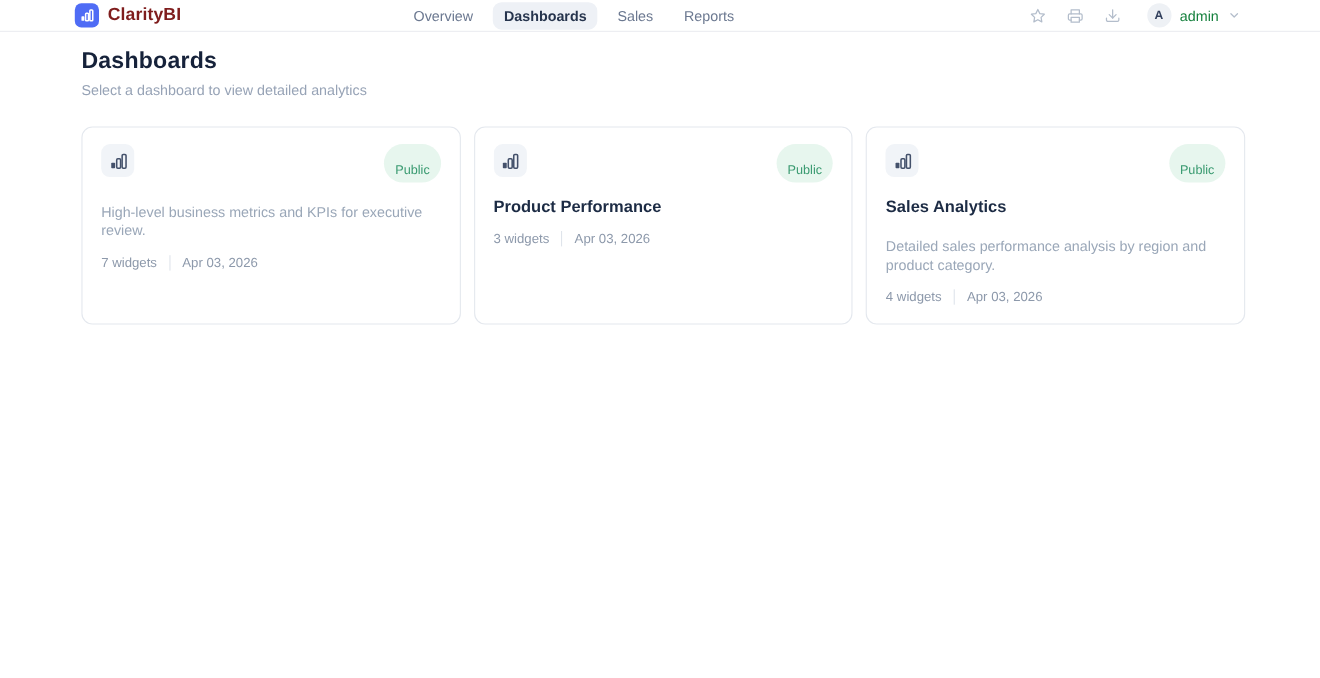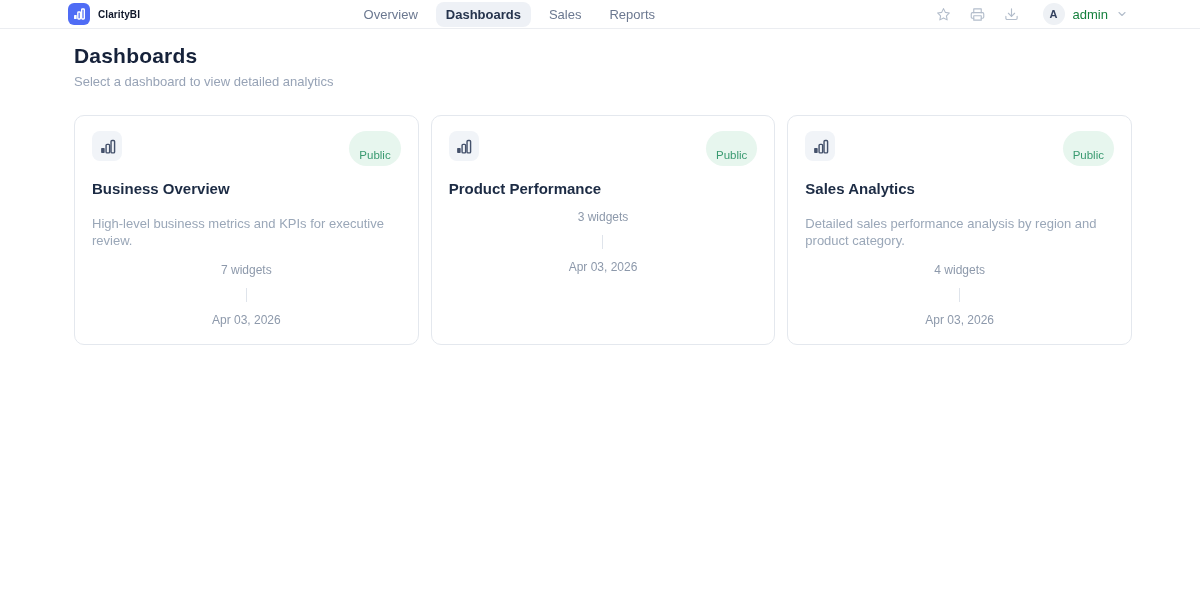--- a/index.html
+++ b/index.html
@@ -11,21 +11,21 @@
     display: flex; align-items: center;
     height: 29px; padding: 0 72px 0 68px;
     border-bottom: 1px solid #ebedf1; background: #fff;
   }
   .brand { display: flex; align-items: center; gap: 8px; cursor: default; }
   .logo {
     width: 22px; height: 22px; border-radius: 6px;
     background: #4f6cf5; display: flex; align-items: center; justify-content: center;
     flex: 0 0 auto;
   }
-  .brand-name { font-size: 10px; font-weight: 700; color: #0f172a; letter-spacing: .1px; }
+  .brand-name { font-size: 16px; font-weight: 700; color: #7f1d1d; letter-spacing: .1px; }
 
   .nav { display: flex; gap: 8px; margin: 0 auto; transform: translateX(-28px); }
   .nav-item {
     font-size: 13px; color: #6b7890; padding: 5px 10px; border-radius: 8px;
     background: transparent; border: none; cursor: pointer; white-space: nowrap;
     font-family: inherit;
   }
   .nav-item.active { background: #eef1f6; color: #26344d; font-weight: 700; }
 
   .header-actions { display: flex; align-items: center; gap: 16px; }
@@ -59,21 +59,21 @@
     display: flex; align-items: center; justify-content: center;
   }
   .badge {
     background: #e7f6ee; color: #399a70; font-size: 11.5px; font-weight: 500;
     padding: 19px 10px 4px; border-radius: 999px; line-height: 1;
   }
   .card-title { margin-top: 14px; font-size: 15px; font-weight: 700; color: #1c2b44; }
   .card-desc { margin-top: 18px; font-size: 13px; color: #9aa7b8; line-height: 1.35; }
   .card-footer {
     margin-top: 13px; display: flex; align-items: center; gap: 11px;
-    font-size: 12px; color: #8d99ab; flex-direction: column;
+    font-size: 12px; color: #8d99ab;
   }
   .vdiv { width: 1px; height: 14px; background: #dfe4eb; display: inline-block; }
 </style>
 </head>
 <body>
 
 <header class="header">
   <div class="brand">
     <span class="logo">
       <svg width="14" height="14" viewBox="0 0 24 24" fill="none" stroke="#ffffff" stroke-width="2.4" stroke-linecap="round" stroke-linejoin="round">
@@ -133,21 +133,20 @@
       <div class="card-top">
         <span class="card-icon">
           <svg width="17" height="17" viewBox="0 0 24 24" fill="none" stroke="#44516b" stroke-width="2" stroke-linecap="round" stroke-linejoin="round">
             <rect x="3" y="14" width="5" height="7" rx="1" fill="#44516b" stroke="none"></rect>
             <rect x="10" y="9" width="5" height="12" rx="1.4"></rect>
             <rect x="17" y="3.5" width="5" height="17.5" rx="1.4"></rect>
           </svg>
         </span>
         <span class="badge">Public</span>
       </div>
-      <h3 class="card-title">Business Overview</h3>
       <p class="card-desc">High-level business metrics and KPIs for executive review.</p>
       <div class="card-footer">
         <span>7 widgets</span>
         <span class="vdiv"></span>
         <span>Apr 03, 2026</span>
       </div>
     </article>
 
     <article class="card">
       <div class="card-top">

